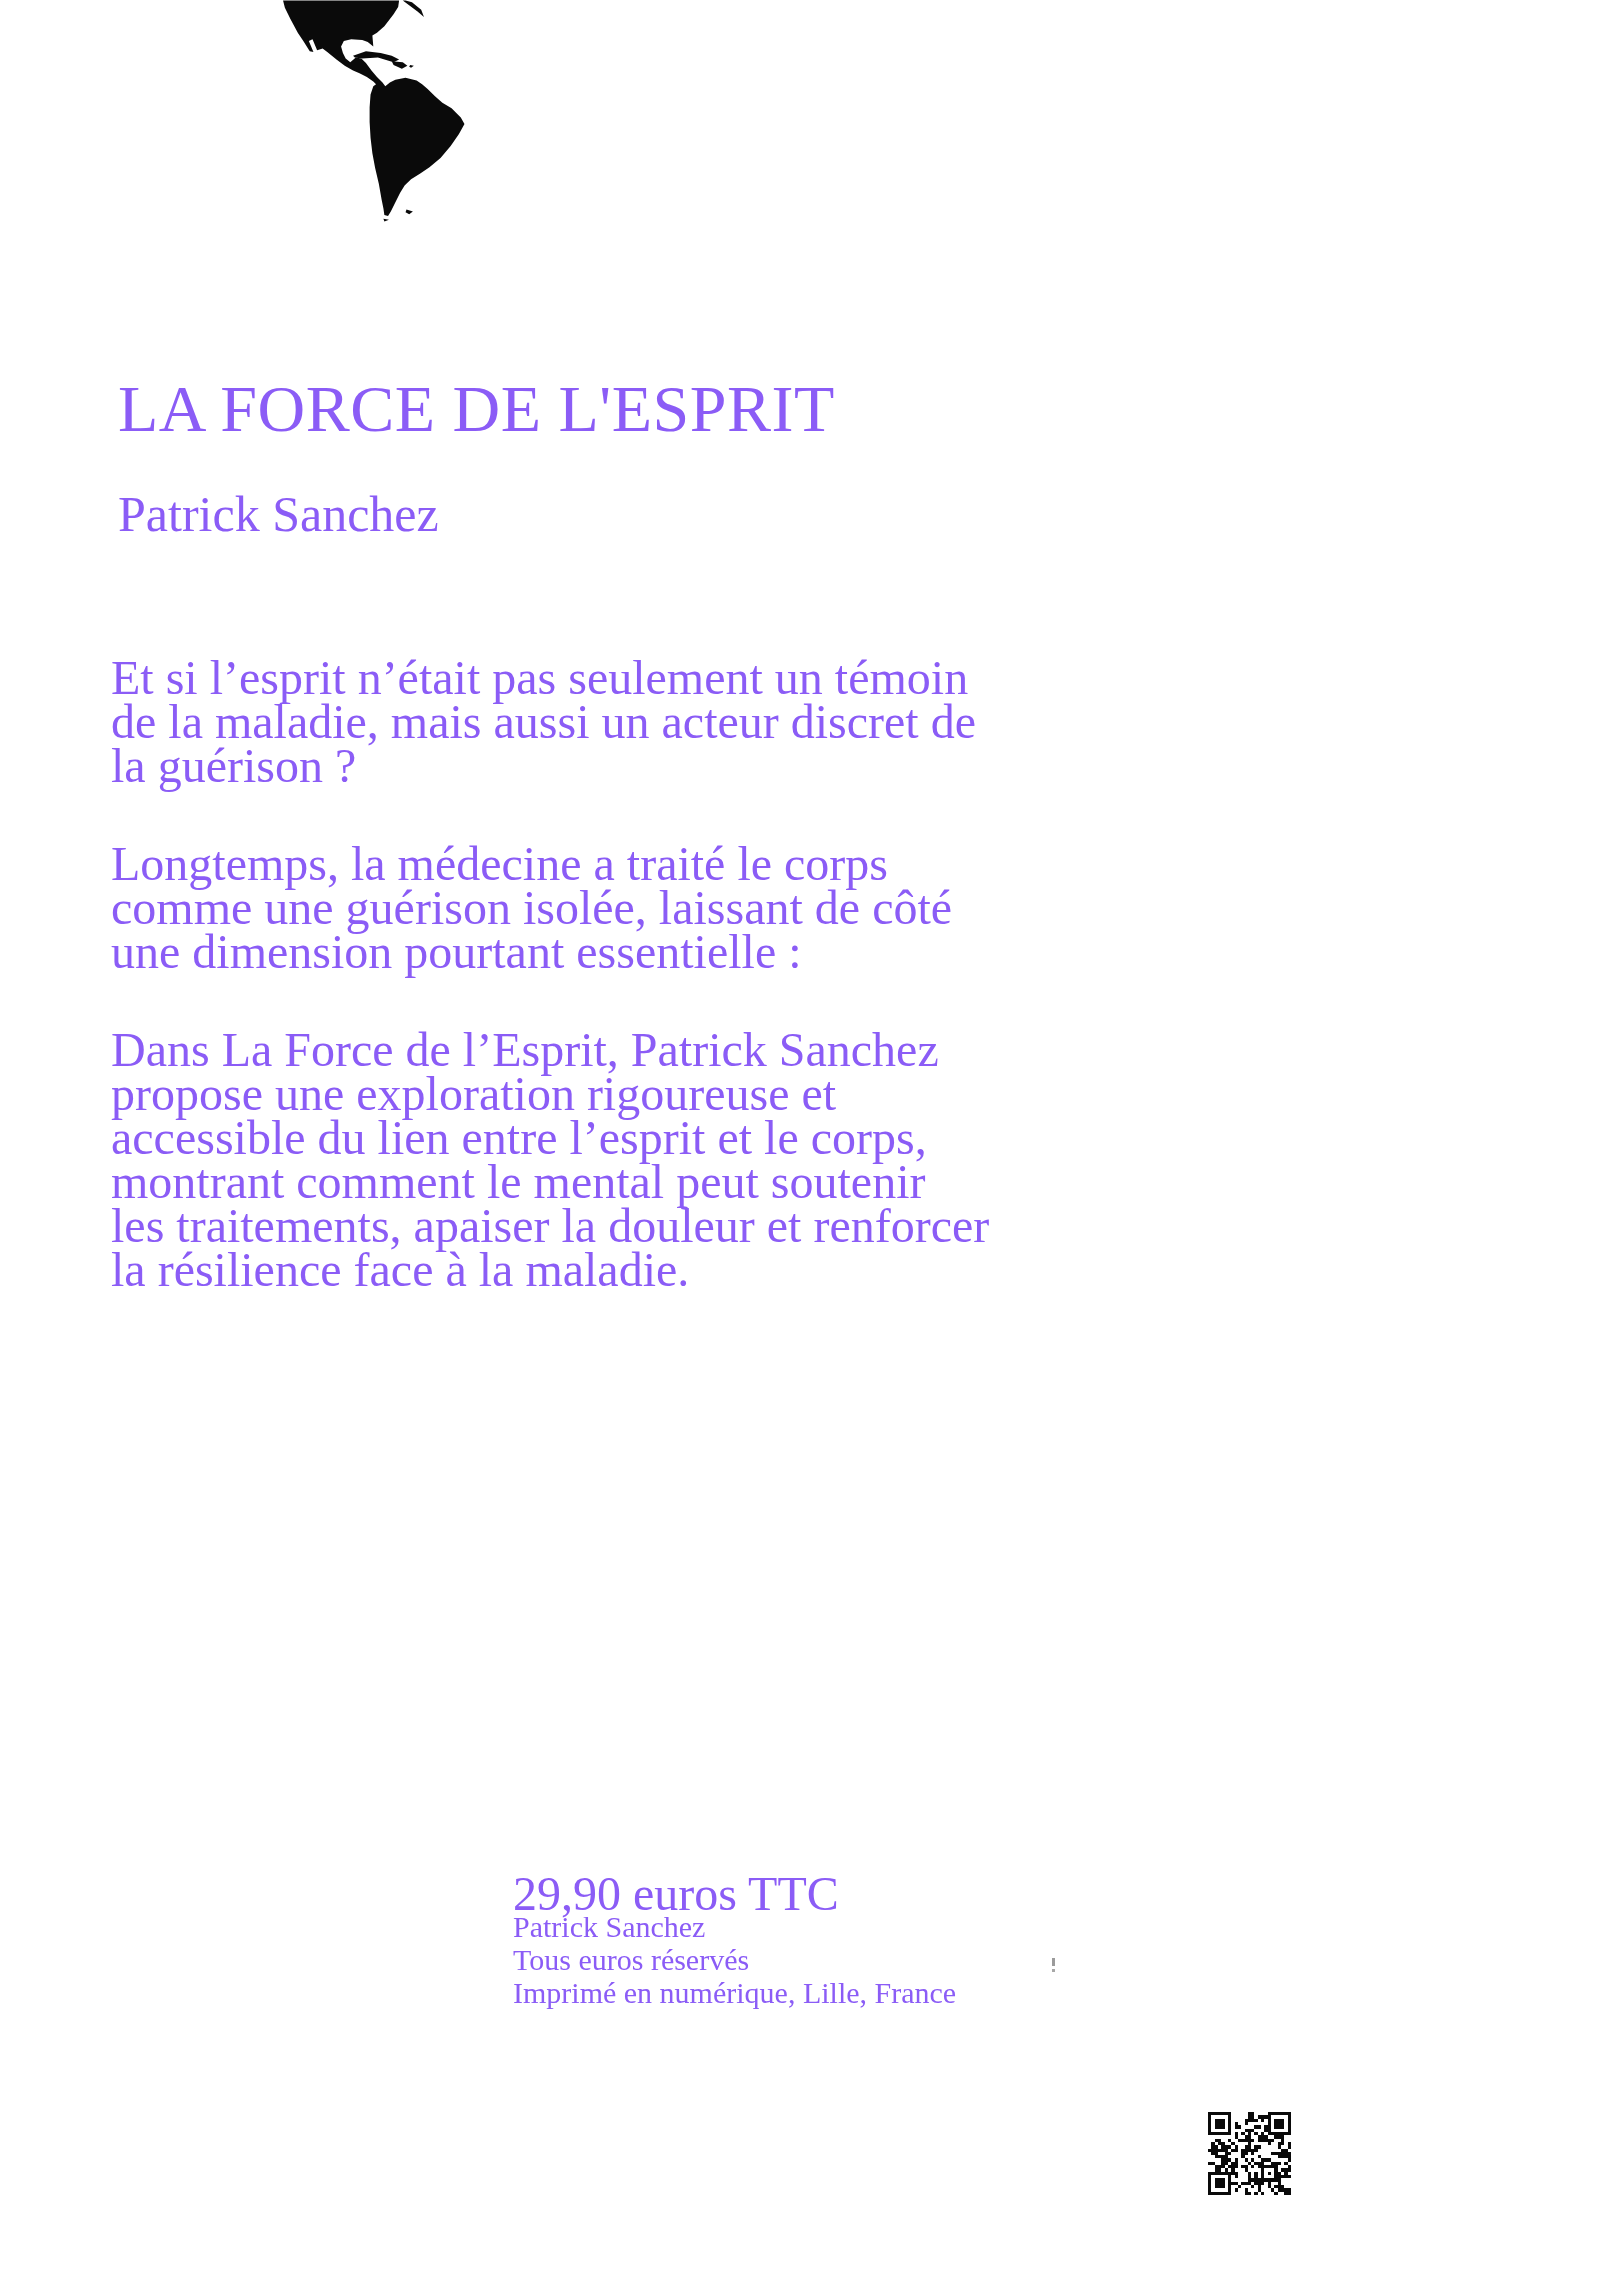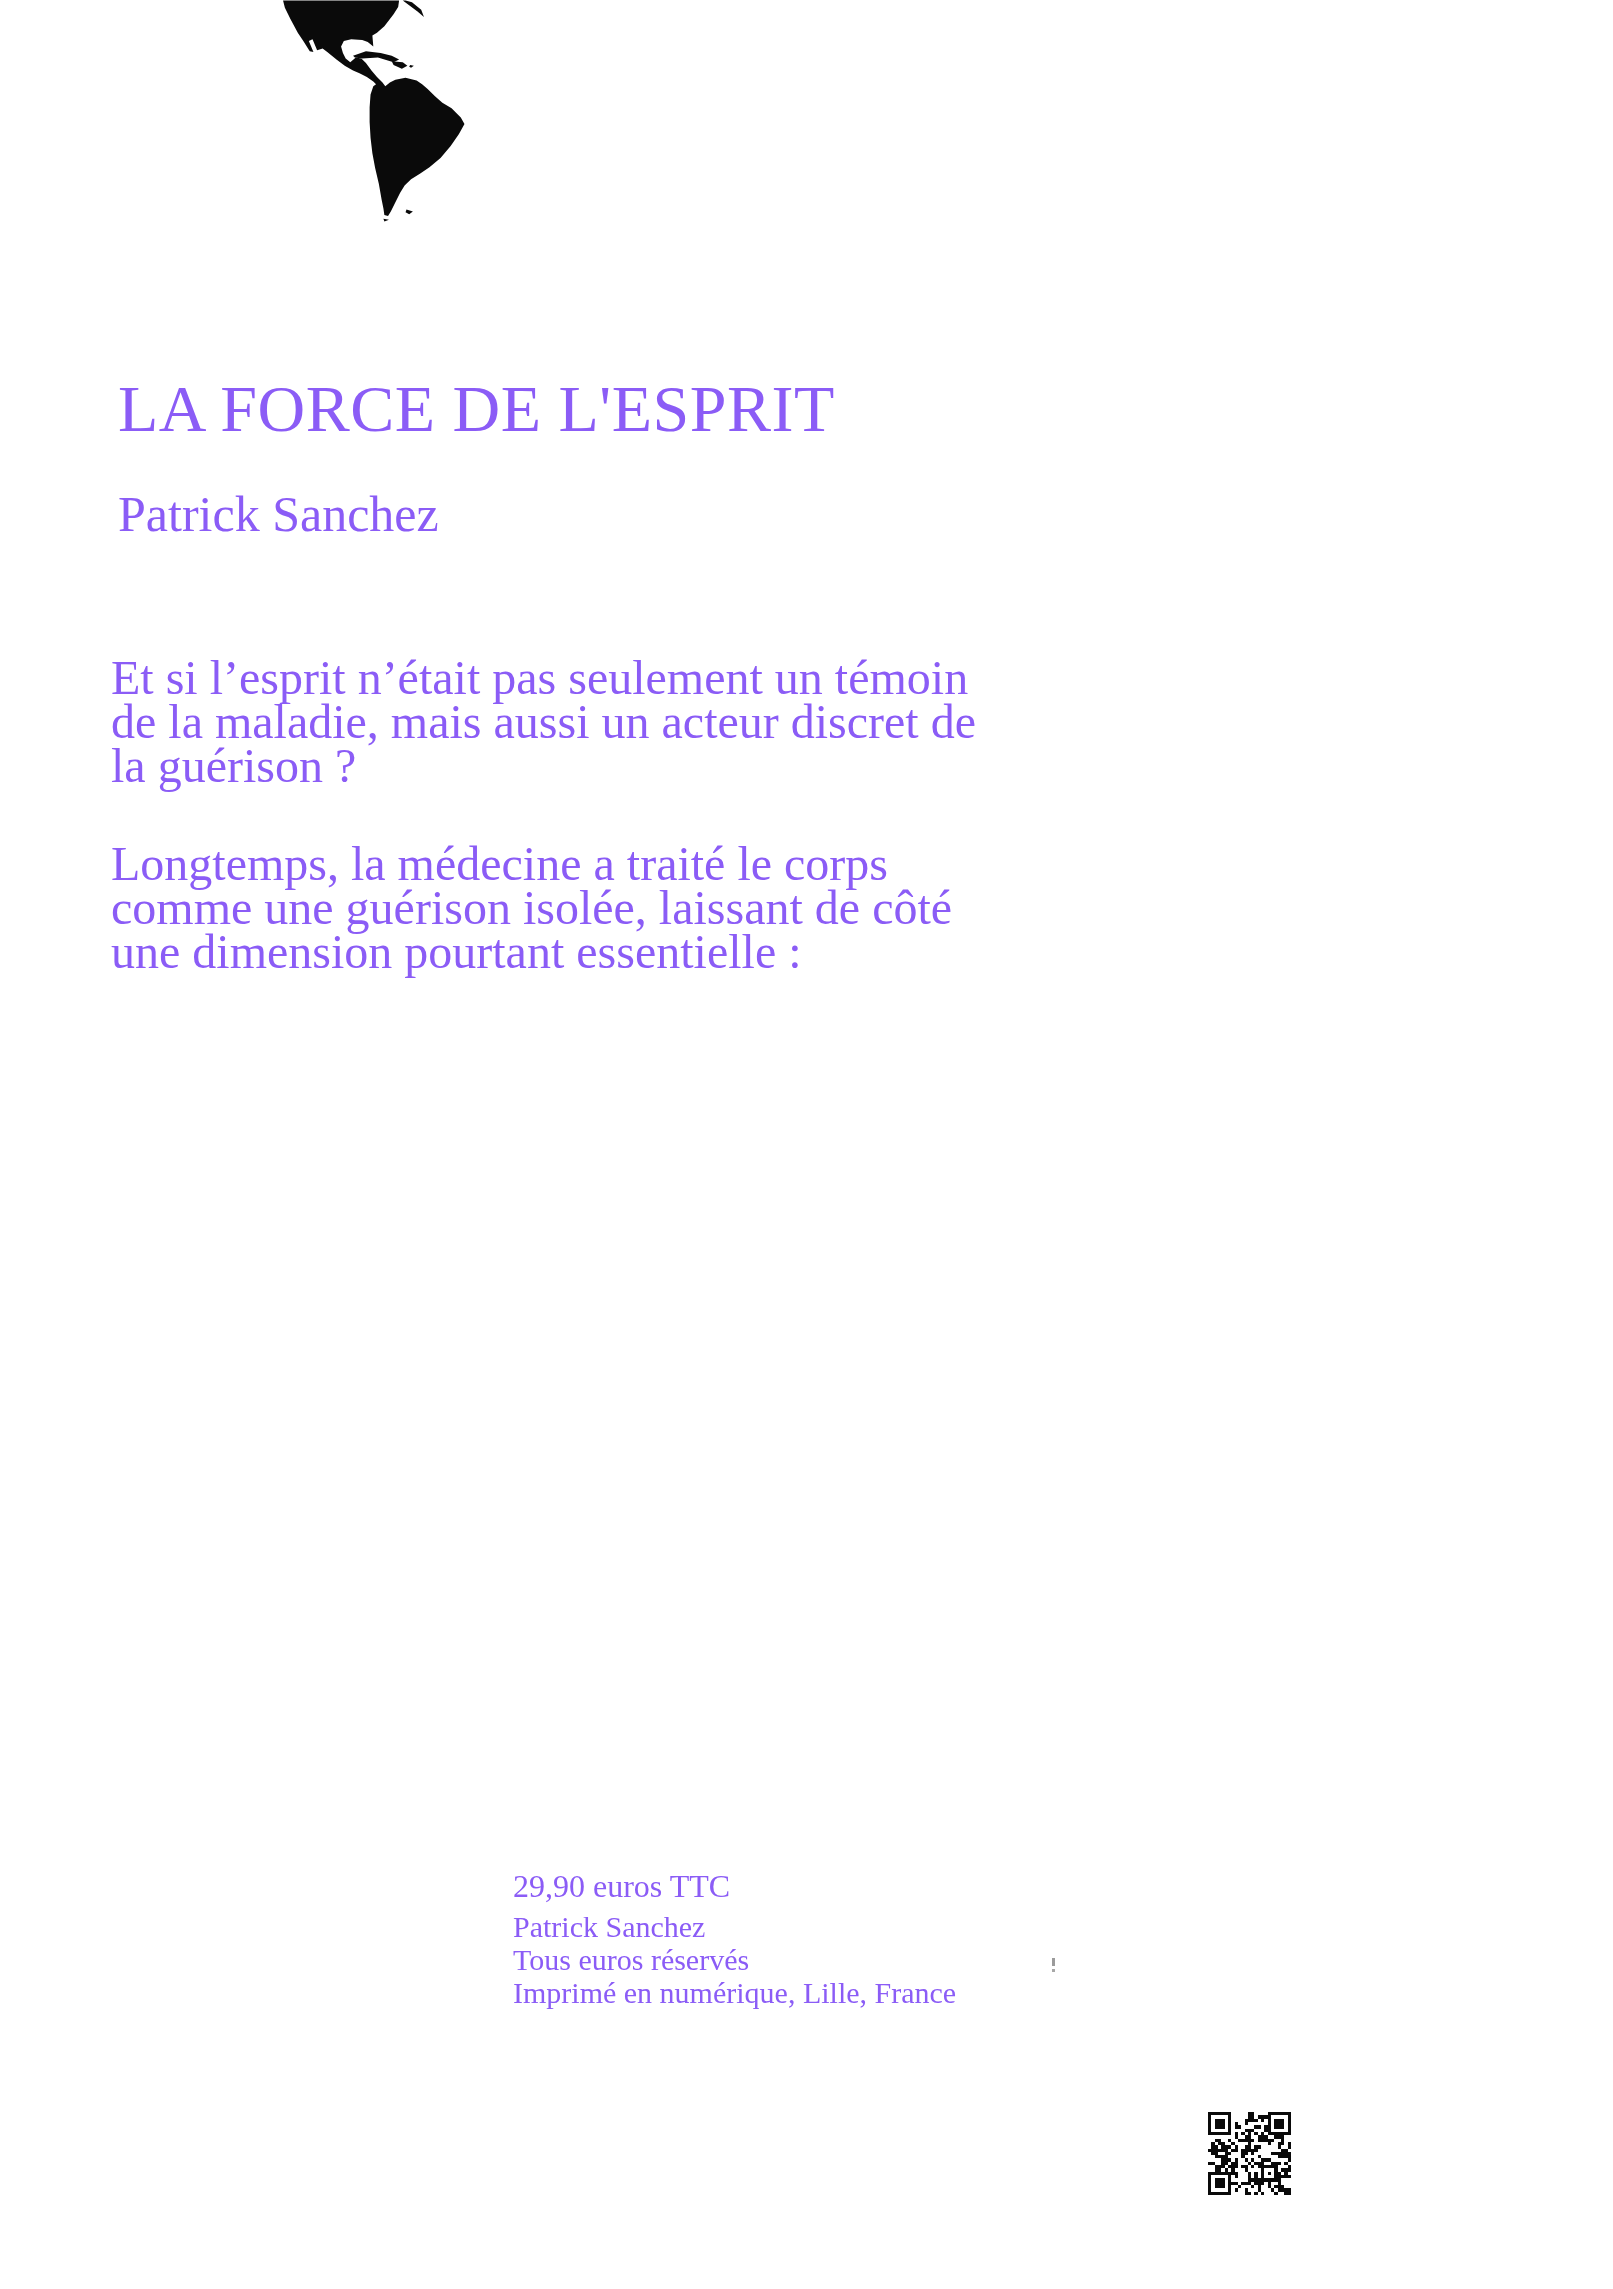--- a/index.html
+++ b/index.html
@@ -30,21 +30,21 @@
     left:111px;top:656px;
     width:1292px;
     font-size:48px;line-height:44px;
   }
   .synopsis p{
     margin:0 0 54px 0;
     white-space:pre-line;
   }
   .price{
     left:513px;top:1870px;
-    font-size:32px;line-height:1;
+    font-size:48px;line-height:1;
     white-space:nowrap;
   }
   .imprint{
     left:513px;top:1910px;
     font-size:30px;line-height:33px;
   }
   .imprint div{white-space:nowrap;}
   .qr{left:1208px;top:2112px;width:83px;height:83px;}
   .qr svg{display:block;width:100%;height:100%;}
   .stray{left:1052px;top:1958px;width:3.7px;height:14.8px;}
@@ -80,20 +80,26 @@
   <div class="abs title">LA FORCE DE L'ESPRIT</div>
   <div class="abs author">Patrick Sanchez</div>
 
   <div class="abs synopsis">
     <p>Et si l’esprit n’était pas seulement un témoin
 de la maladie, mais aussi un acteur discret de
 la guérison ?</p>
     <p>Longtemps, la médecine a traité le corps
 comme une guérison isolée, laissant de côté
 une dimension pourtant essentielle :</p>
+    <p>Dans La Force de l’Esprit, Patrick Sanchez
+propose une exploration rigoureuse et
+accessible du lien entre l’esprit et le corps,
+montrant comment le mental peut soutenir
+les traitements, apaiser la douleur et renforcer
+la résilience face à la maladie.</p>
   </div>
 
   <div class="abs price">29,90 euros TTC</div>
   <div class="abs imprint">
     <div>Patrick Sanchez</div>
     <div>Tous euros réservés</div>
     <div>Imprimé en numérique, Lille, France</div>
   </div>
 
   <div class="abs stray">

